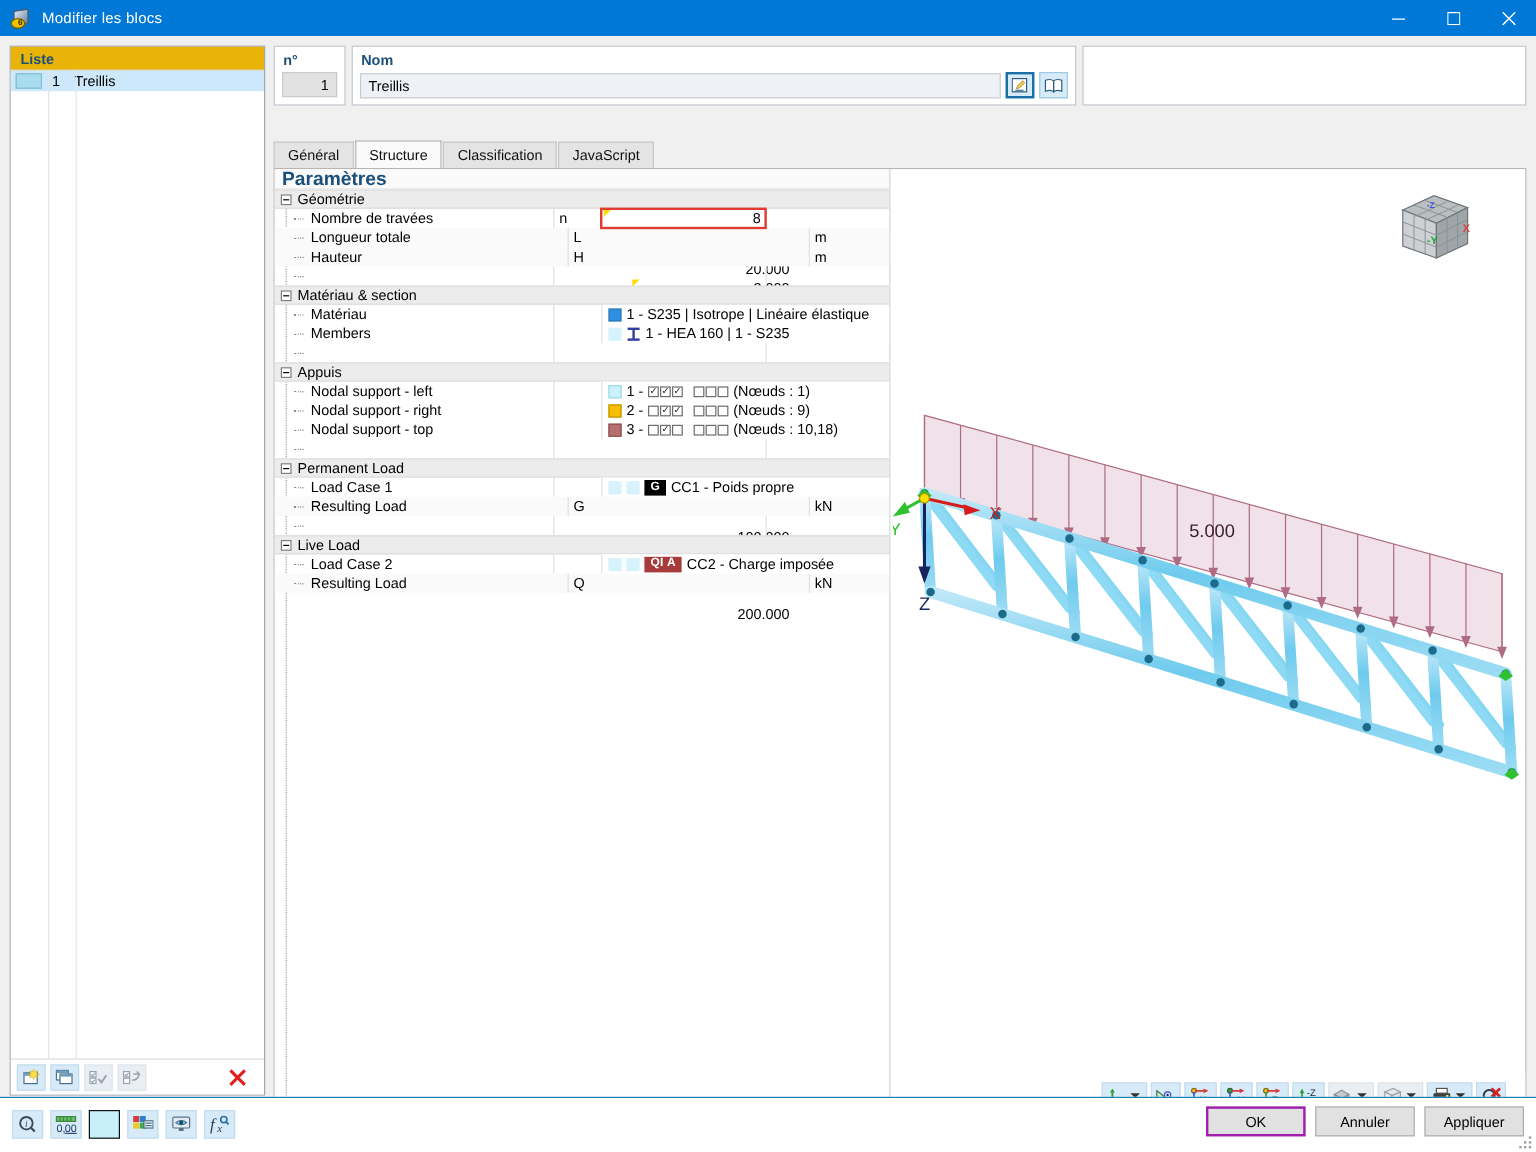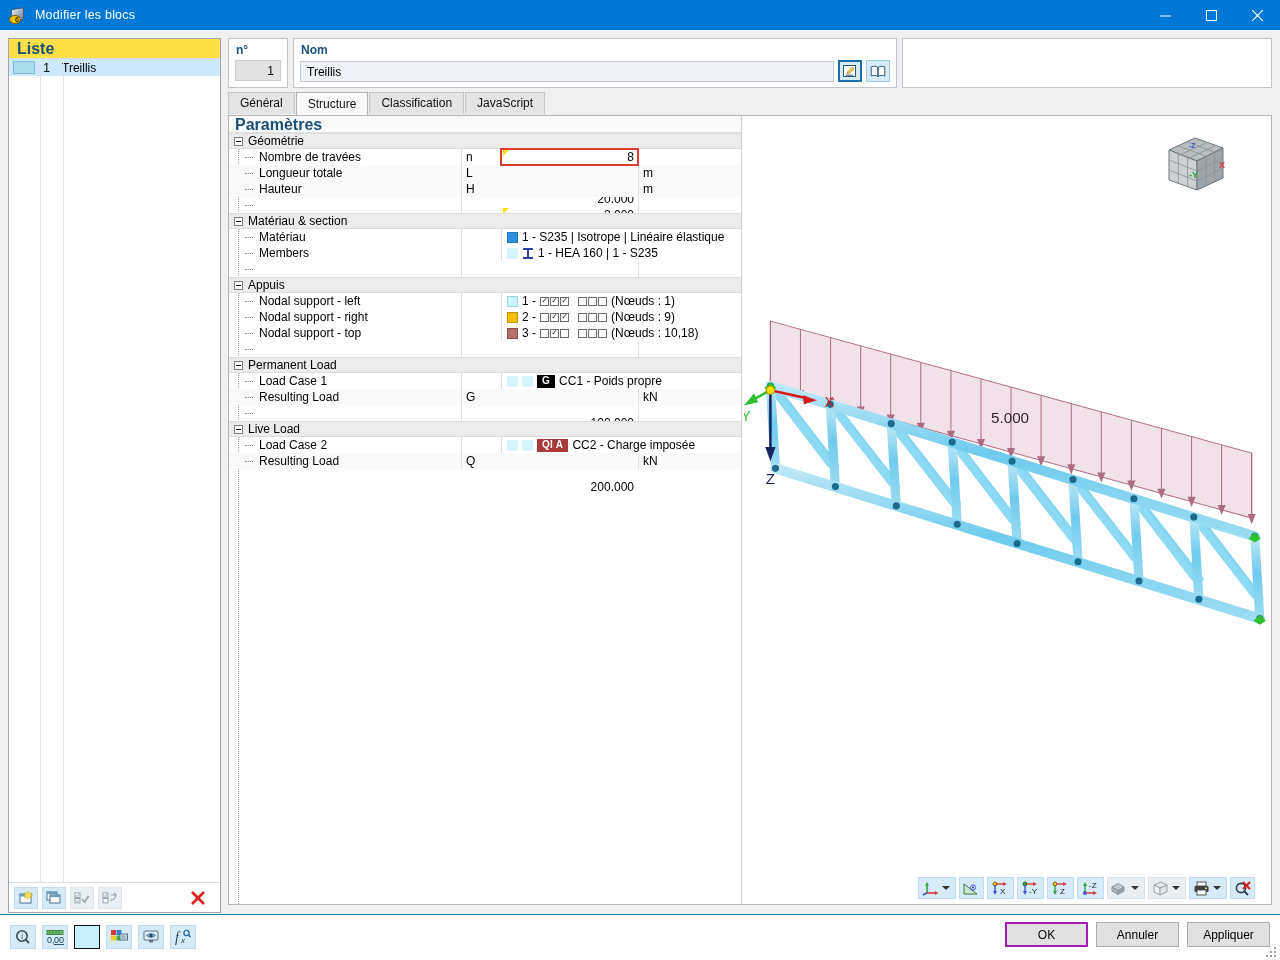--- a/index.html
+++ b/index.html
@@ -36,22 +36,22 @@
   
   #client{ height:930px; background:#f0f0f0; position:relative; }
 
   
   #liste-panel{
     position:absolute; left:8px; top:8px; width:213px; height:875px;
     background:#fff; border:1px solid #a0a6ad;
     display:flex; flex-direction:column;
   }
   #liste-head{
-    height:20px; background:#fde047; color:#1a4f7a; font-weight:bold;
-    font-size:16px; padding-left:8px; line-height:20px;
+    height:20px; background:#eab308; color:#1a4f7a; font-weight:bold;
+    font-size:12px; padding-left:8px; line-height:20px;
     border-bottom:1px solid #d9dde1;
   }
   #liste-body{ flex:1; position:relative; background:#fff; }
   .liste-row{
     display:flex; align-items:center; height:17px;
     background:#cde8fa; font-size:12px;
   }
   .liste-swatch{ width:22px; height:13px; background:#aadcf0; border:1px solid #7fbcd6; margin:0 3px 0 4px;}
   .liste-num{ width:18px; text-align:right; padding-right:6px;}
   .liste-name{ padding-left:6px; }
@@ -96,21 +96,21 @@
     padding-left:6px; line-height:21px; font-size:12px;
   }
   .minibtn{
     width:24px; height:22px; background:#d6eaf7; border:1px solid #9ec8e4;
     display:flex; align-items:center; justify-content:center;
   }
   .minibtn.focus{ border:2px solid #1a6fa8; }
   #rightbox{ width:370px; margin-left:5px; background:#fff; border:1px solid #bfc5cb; height:50px;}
 
   
-  #tabsrow{ display:flex; align-items:flex-start; height:23px; margin-top:4px; }
+  #tabsrow{ display:flex; align-items:center; height:23px; margin-top:29px; }
   .tab{
     height:22px; line-height:21px; padding:0 11px; font-size:12px;
     background:#e4e4e4; border:1px solid #c6c6c6; border-bottom:none; margin-right:1px;
     color:#111;
   }
   .tab.active{ background:#fafafa; border-color:#b5b5b5; height:23px; line-height:22px;}
 
   
   #content{
     display:flex; gap:2px; height:790px; background:#fff;
@@ -152,21 +152,21 @@
   .row .sym{
     width:40px; line-height:16px; padding-left:4px;
     border-left:1px solid #e0e0e0;
   }
   .row .val{
     width:137px; line-height:16px; text-align:right; padding-right:4px;
     border-left:1px solid #e0e0e0; position:relative; background:#fff;
   }
   .row .val.fade{ background:#fafafa;margin-top:26px; }
   .row .unit{ width:auto; flex:1; line-height:16px; padding-left:4px; border-left:1px solid #e0e0e0;}
-  .row.alt{ background:#fafafa; }
+  .row.alt{ background:#fafafa;gap:12px; }
   .corner{
     position:absolute; left:1px; top:1px; width:0; height:0;
     border-left:6px solid #ffdd00; border-bottom:6px solid transparent;
   }
   .val.editing{
     outline:2px solid #e03c31; outline-offset:-1px; background:#fff; z-index:3;
   }
   
   #grid .spine{
     position:absolute; left:9px; top:0; bottom:0; width:0;

